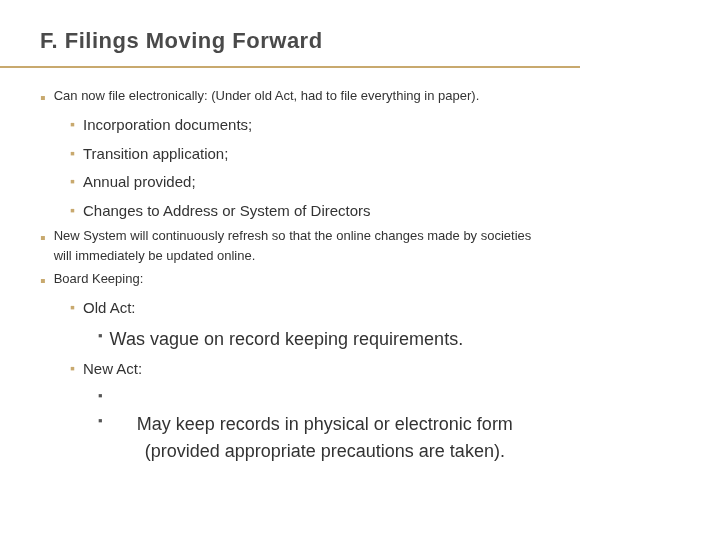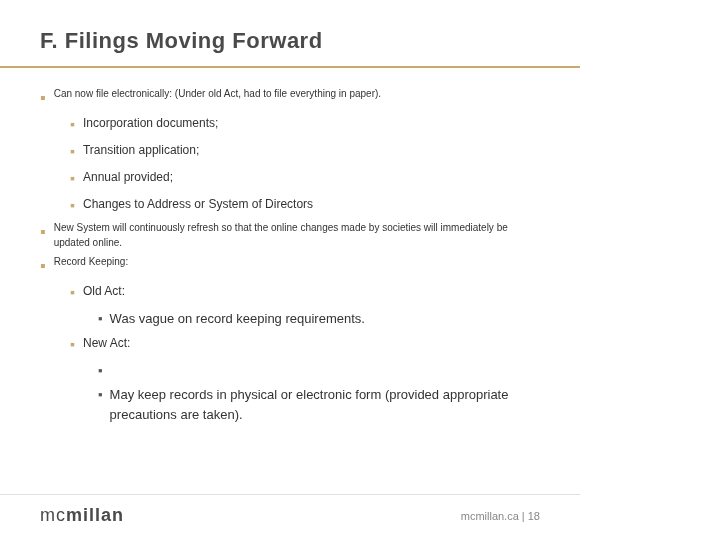--- a/index.html
+++ b/index.html
@@ -53,65 +53,66 @@
     .bullet-l1 .marker {
       color: #c8a96e;
       font-size: 16px;
       margin-right: 8px;
       margin-top: 0px;
       flex-shrink: 0;
       line-height: 1.5;
     }
 
     .bullet-l1 .text {
-      font-size: 10px;
+      font-size: 13px;
       line-height: 1.5;
       color: #333;
     }
 
     .bullet-l2 {
       display: flex;
       align-items: flex-start;
       margin-left: 30px;
       margin-bottom: 6px;
     }
 
     .bullet-l2 .marker {
       color: #c8a96e;
       font-size: 14px;
       margin-right: 8px;
       flex-shrink: 0;
       line-height: 1.5;
     }
 
     .bullet-l2 .text {
-      font-size: 12px;
+      font-size: 15px;
       line-height: 1.5;
       color: #333;
     }
 
     .bullet-l3 {
       display: flex;
       align-items: flex-start;
       margin-left: 58px;
       margin-bottom: 5px;
     }
 
     .bullet-l3 .marker {
       color: #555;
       font-size: 13px;
       margin-right: 7px;
       flex-shrink: 0;
       line-height: 1.5;
     }
 
     .bullet-l3 .text {
-      font-size: 13px;
+      font-size: 18px;
       line-height: 1.5;
       color: #333;
+      text-align: center;
     }
 
     .section-gap {
       margin-bottom: 4px;
     }
 
     .footer {
       display: flex;
       justify-content: space-between;
       align-items: center;
@@ -172,21 +173,21 @@
       <span class="text">Changes to Address or System of Directors</span>
     </div>
 
     <div class="bullet-l1 section-gap">
       <span class="marker">▪</span>
       <span class="text">New System will continuously refresh so that the online changes made by societies will immediately be updated online.</span>
     </div>
 
     <div class="bullet-l1 section-gap">
       <span class="marker">▪</span>
-      <span class="text">Record Keeping:</span>
+      <span class="text">Board Keeping:</span>
     </div>
 
     <div class="bullet-l2">
       <span class="marker">▪</span>
       <span class="text">Old Act:</span>
     </div>
     <div class="bullet-l3">
       <span class="marker">▪</span>
       <span class="text">Was vague on record keeping requirements.</span>
     </div>
@@ -198,21 +199,13 @@
     <div class="bullet-l3">
       <span class="marker">▪</span>
     </div>
     <div class="bullet-l3">
       <span class="marker">▪</span>
       <span class="text">May keep records in physical or electronic form (provided appropriate precautions are taken).</span>
     </div>
 
   </div>
 
-  <div class="footer">
-    <div class="logo">
-      <span class="logo-text">
-        mc<span>millan</span>
-      </span>
-    </div>
-    <div class="page-info">mcmillan.ca | 18</div>
-  </div>
 </div>
 
 </body></html>

